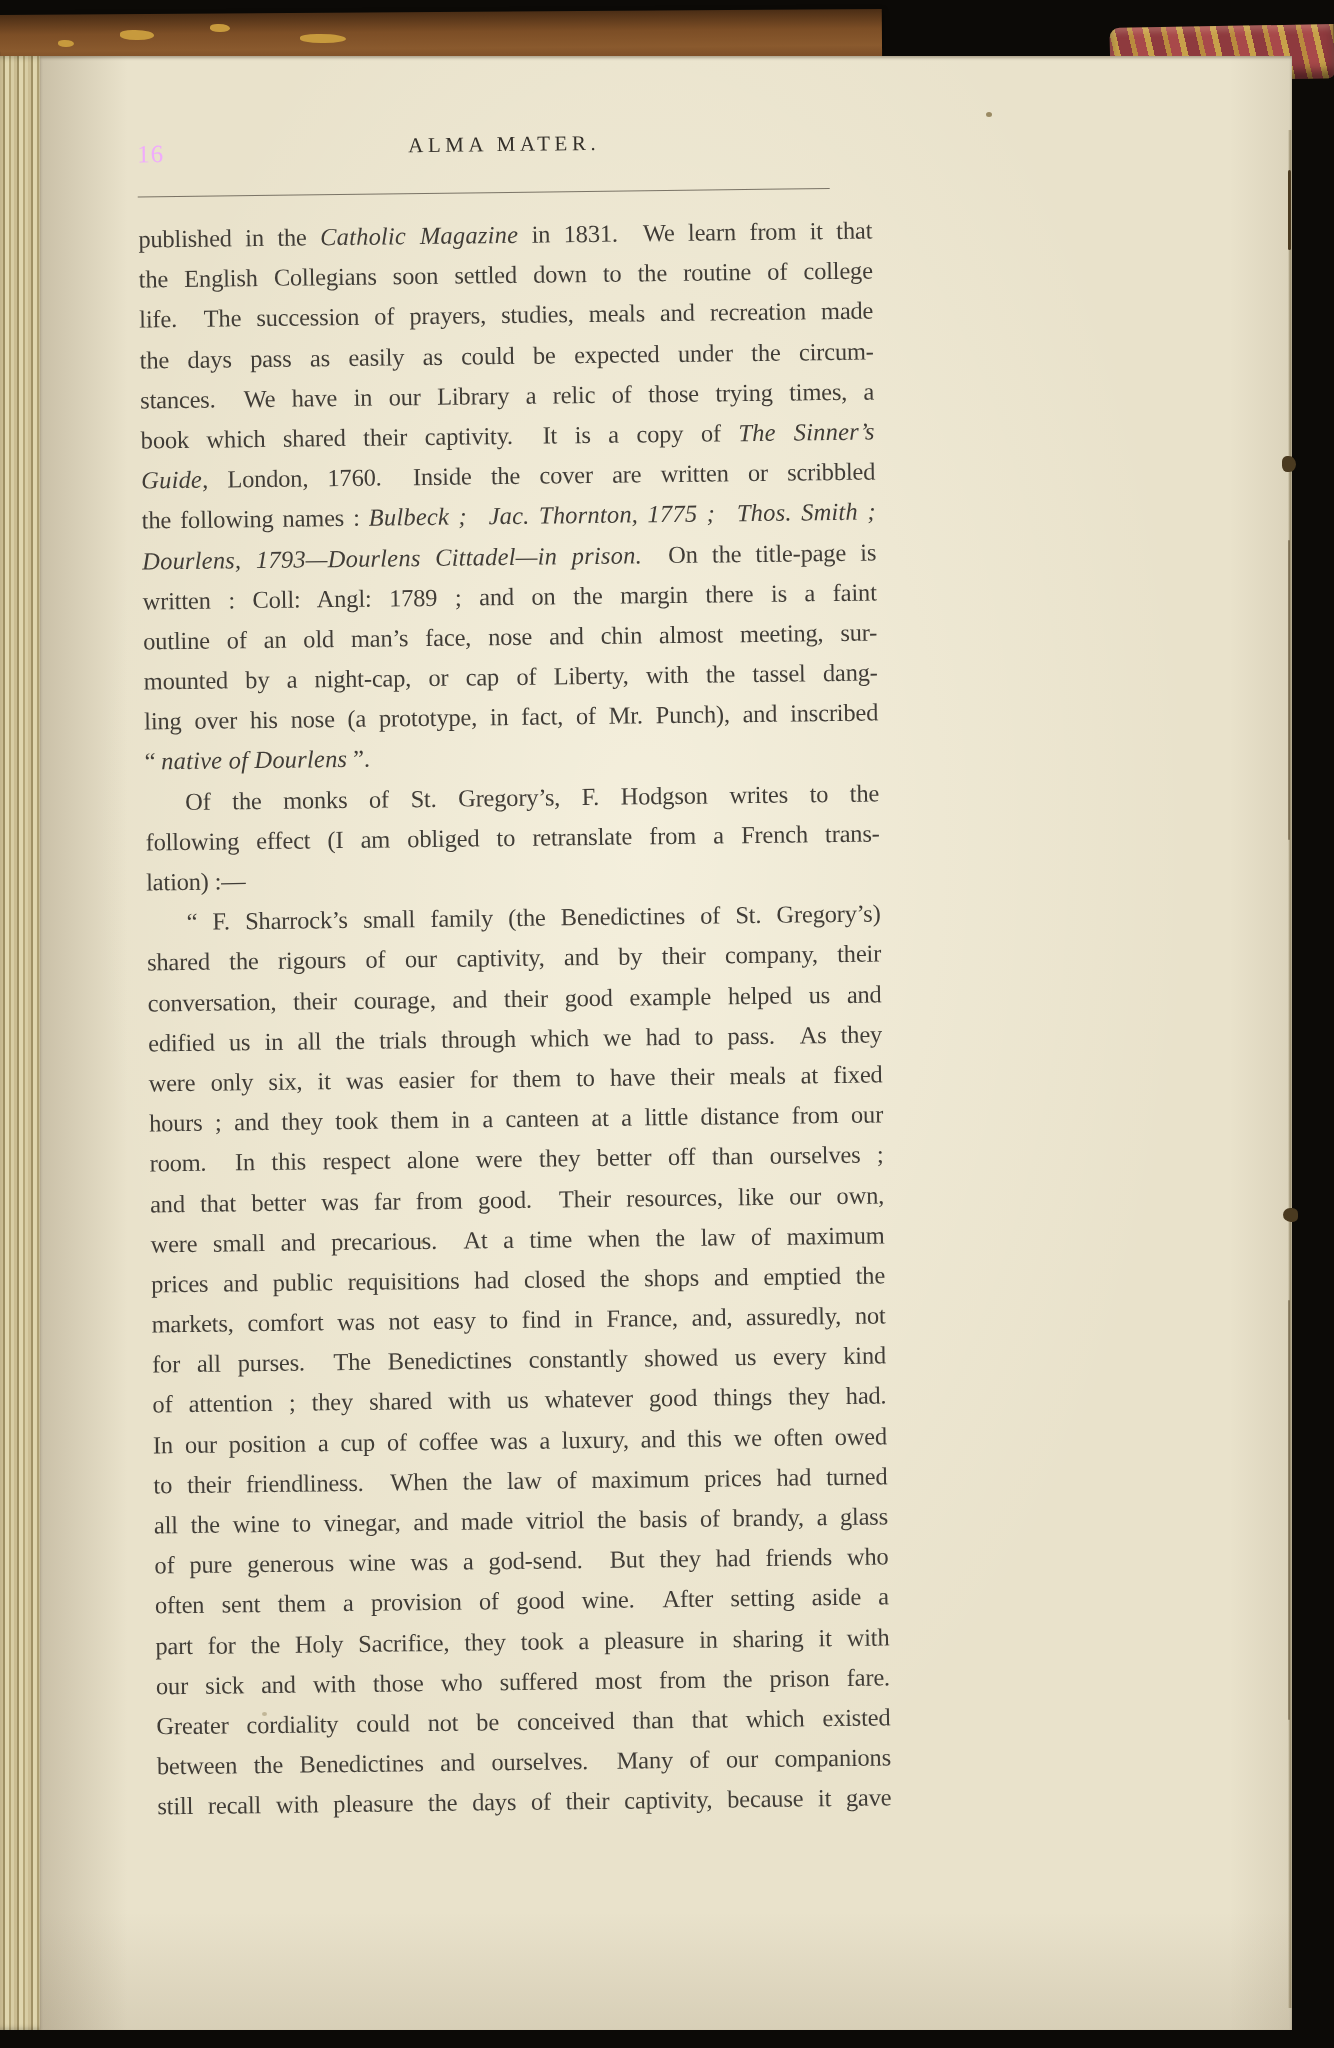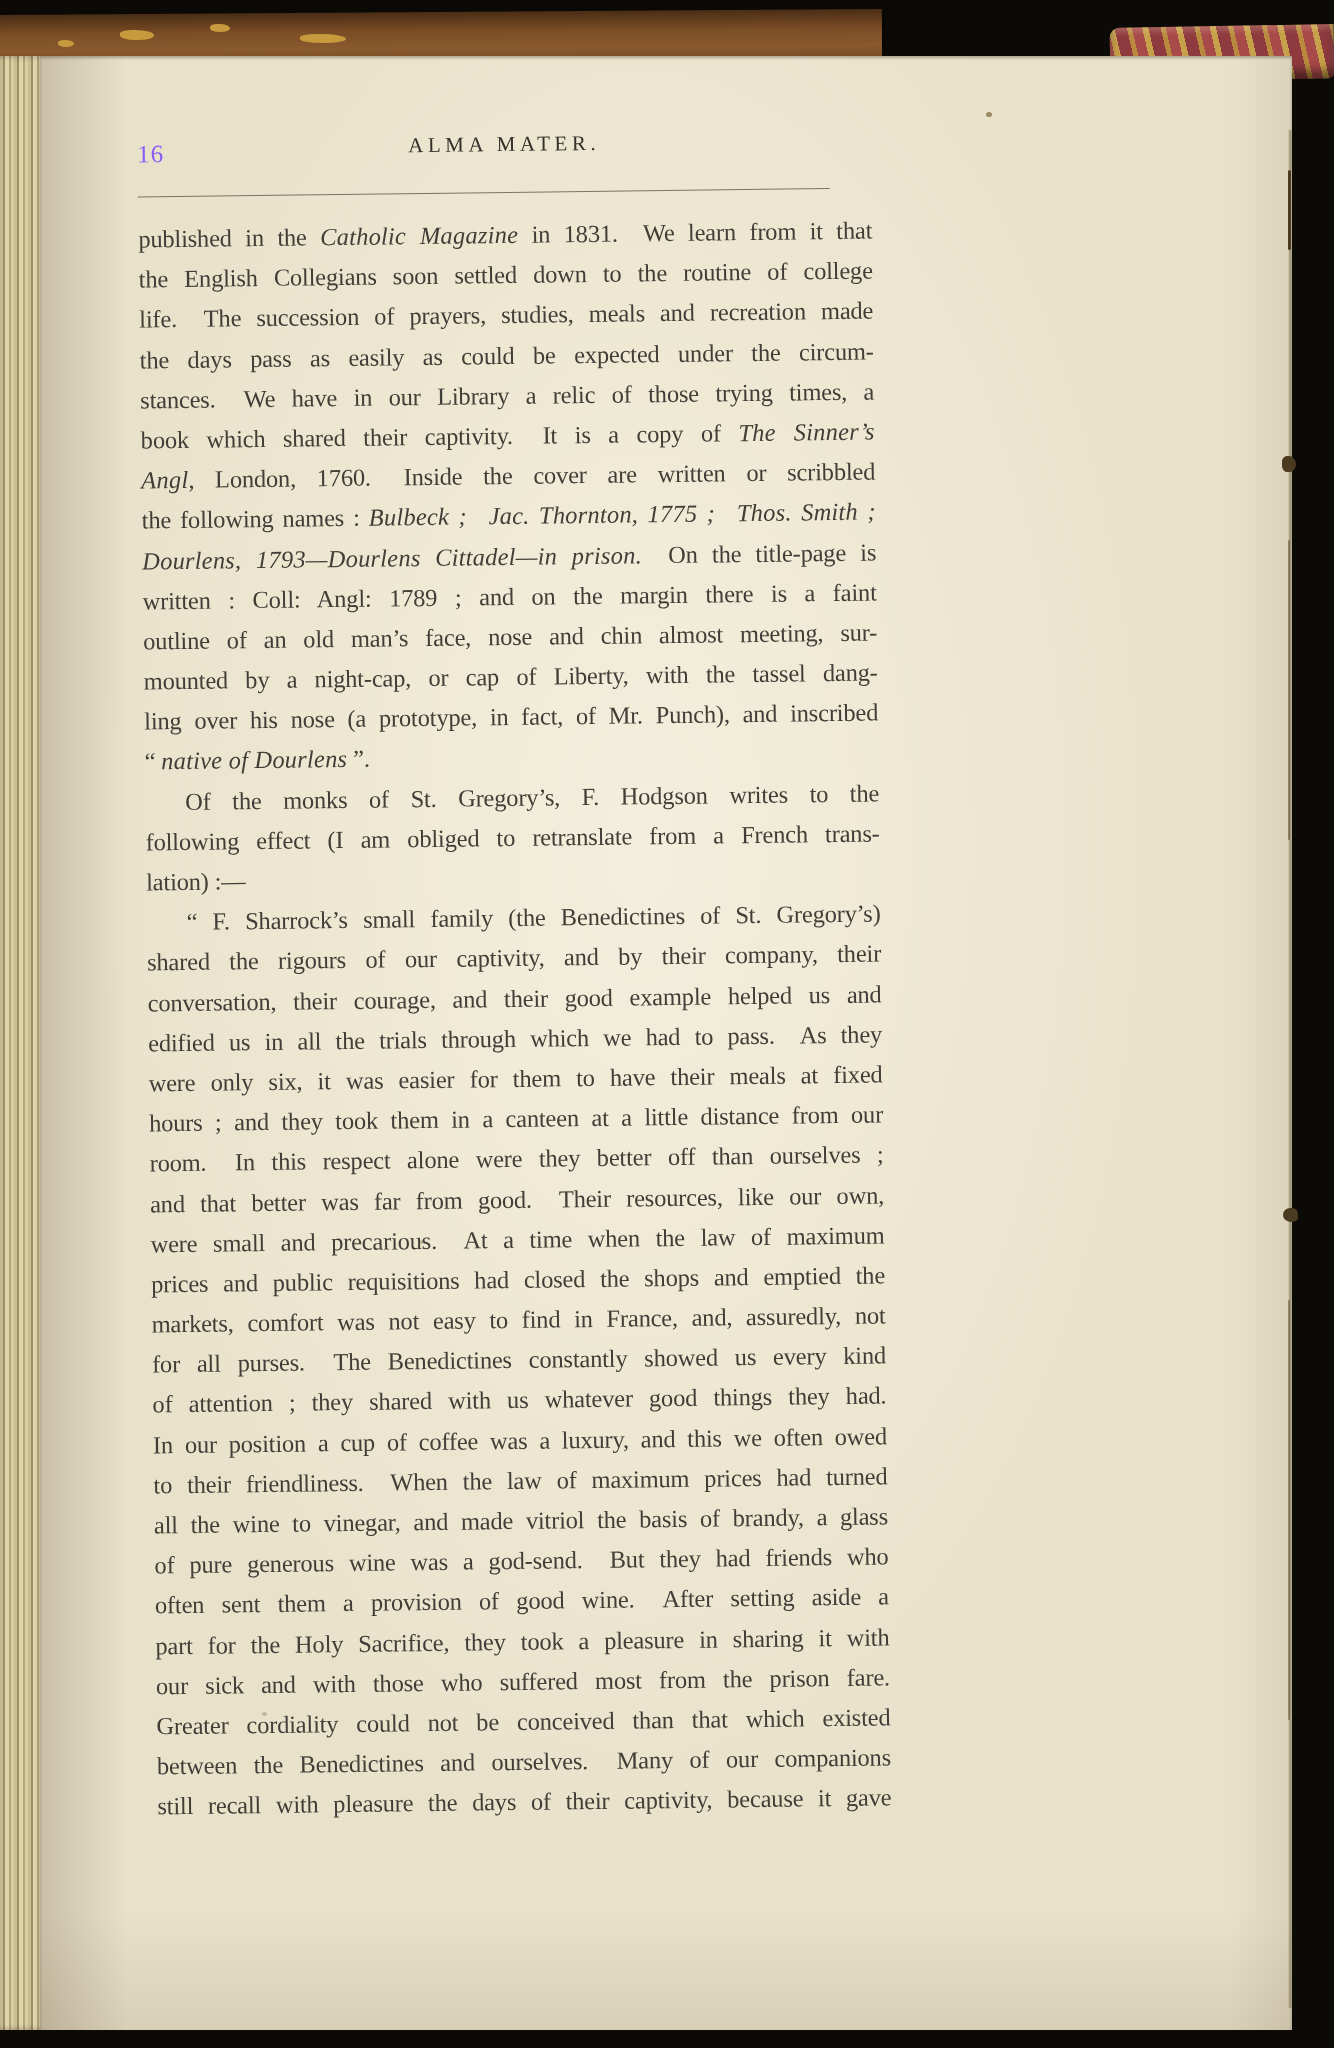--- a/index.html
+++ b/index.html
@@ -50,21 +50,21 @@
   
   .content{
     position:absolute;left:137px;top:132px;width:734px;
     transform:rotate(-0.7deg);
     transform-origin:50% 0;
     color:#3f3b35;
   }
   .header-row{position:relative;height:36px;}
   .page-number{
     position:absolute;left:0;top:4px;
-    font-size:25px;letter-spacing:1px;color:#8b5cf6;
+    font-size:25px;letter-spacing:1px;color:#f0abfc;
   }
   .running-head{
     text-align:center;font-size:21px;letter-spacing:4.5px;color:#34302a;
   }
   .head-rule{
     margin-top:24px;width:692px;height:0;
     border-top:1.6px solid #5c564b;opacity:.8;
   }
   .body-text{margin-top:22px;}
   .line{
@@ -104,21 +104,21 @@
     <div class="running-head">ALMA MATER.</div>
   </div>
   <div class="head-rule"></div>
   <div class="body-text" id="body-text">
       <div class="line">published in the <i>Catholic Magazine</i> in 1831.  We learn from it that</div>
       <div class="line">the English Collegians soon settled down to the routine of college</div>
       <div class="line">life.  The succession of prayers, studies, meals and recreation made</div>
       <div class="line">the days pass as easily as could be expected under the circum-</div>
       <div class="line">stances.  We have in our Library a relic of those trying times, a</div>
       <div class="line">book which shared their captivity.  It is a copy of <i>The Sinner’s</i></div>
-      <div class="line"><i>Angl</i>, London, 1760.  Inside the cover are written or scribbled</div>
+      <div class="line"><i>Guide</i>, London, 1760.  Inside the cover are written or scribbled</div>
       <div class="line">the following names : <i>Bulbeck ;  Jac. Thornton, 1775 ;  Thos. Smith ;</i></div>
       <div class="line"><i>Dourlens, 1793—Dourlens Cittadel—in prison.</i>  On the title-page is</div>
       <div class="line">written : Coll: Angl: 1789 ; and on the margin there is a faint</div>
       <div class="line">outline of an old man’s face, nose and chin almost meeting, sur-</div>
       <div class="line">mounted by a night-cap, or cap of Liberty, with the tassel dang-</div>
       <div class="line">ling over his nose (a prototype, in fact, of Mr. Punch), and inscribed</div>
       <div class="line nj">“ <i>native of Dourlens</i> ”.</div>
       <div class="line" style="text-indent: 40px;">Of the monks of St. Gregory’s, F. Hodgson writes to the</div>
       <div class="line">following effect (I am obliged to retranslate from a French trans-</div>
       <div class="line nj">lation) :—</div>

